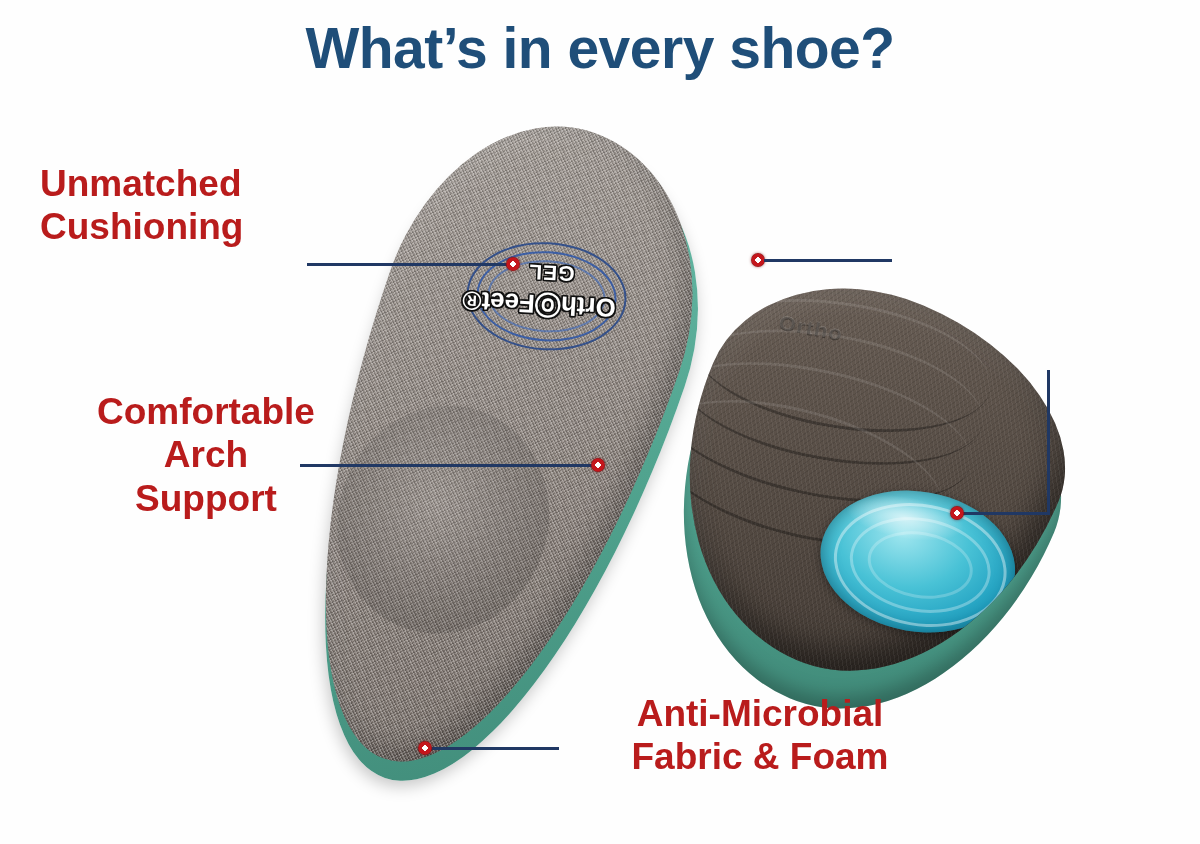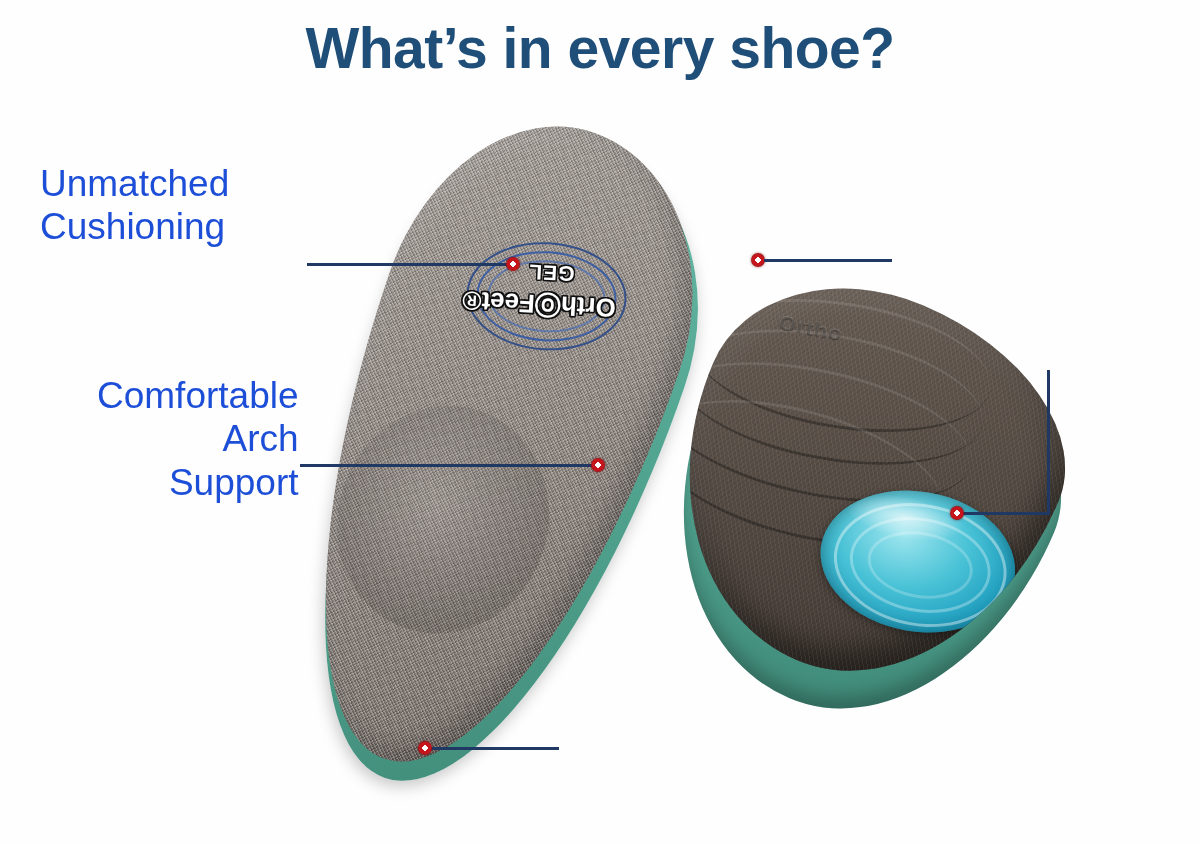--- a/index.html
+++ b/index.html
@@ -19,28 +19,28 @@
     font-size:57px;line-height:1.06;
     font-weight:bold;
     letter-spacing:-0.5px;
     color:#1f4e79;
     white-space:nowrap;
   }
 
   
   .label{
     position:absolute;
-    color:#1d4ed8;
-    font-weight:normal;
+    color:#b91c1c;
+    font-weight:bold;
     font-size:37px;
     line-height:1.17;
     white-space:pre-line;
   }
   #lbl-cushioning{left:40px;top:162px;text-align:left;}
-  #lbl-arch{left:97px;top:374px;text-align:right;}
+  #lbl-arch{left:97px;top:390px;text-align:center;}
   #lbl-heel{left:893px;top:245px;text-align:center;width:290px;}
   #lbl-anti{left:565px;top:692px;text-align:center;width:390px;}
 
   
   .leader{position:absolute;background:#203864;}
   .leader.h{height:3px;}
   .leader.v{width:3px;}
 
   
   .dot{
@@ -271,14 +271,16 @@
   <div class="leader h" style="left:764px;top:259px;width:128px;"></div>
 
   <div class="label" id="lbl-cushioning">Unmatched
 Cushioning</div>
 
   <div class="label" id="lbl-arch">Comfortable
 Arch
 Support</div>
 
 
+  <div class="label" id="lbl-anti">Anti-Microbial
+Fabric &amp; Foam</div>
 
 </div>
 
 </body></html>

